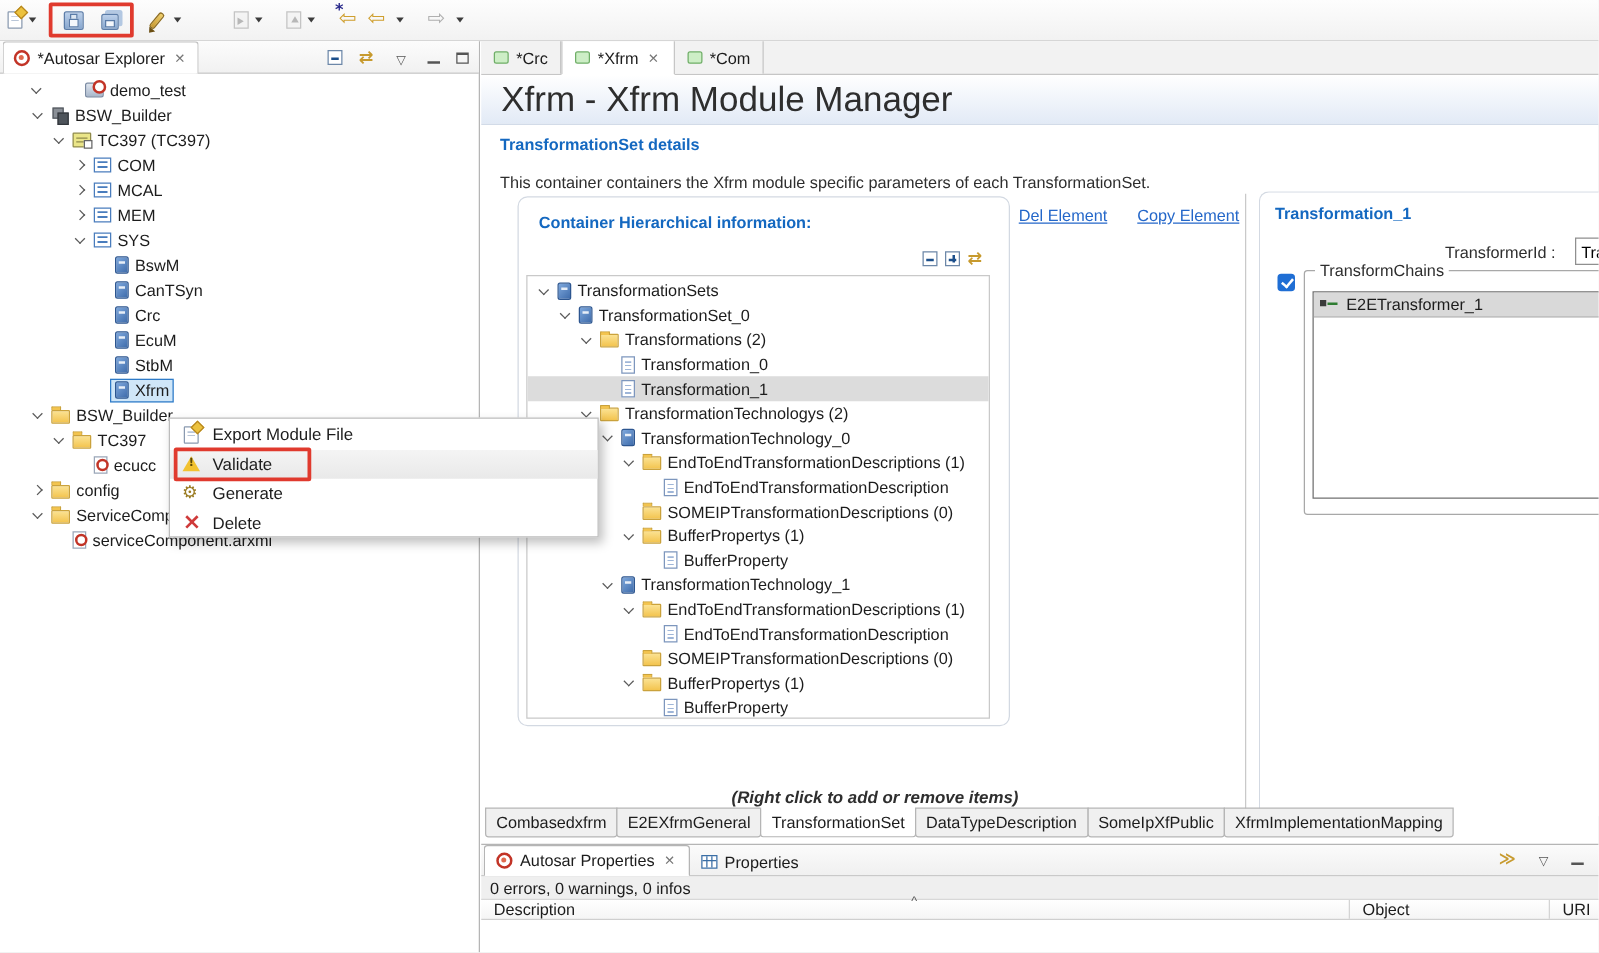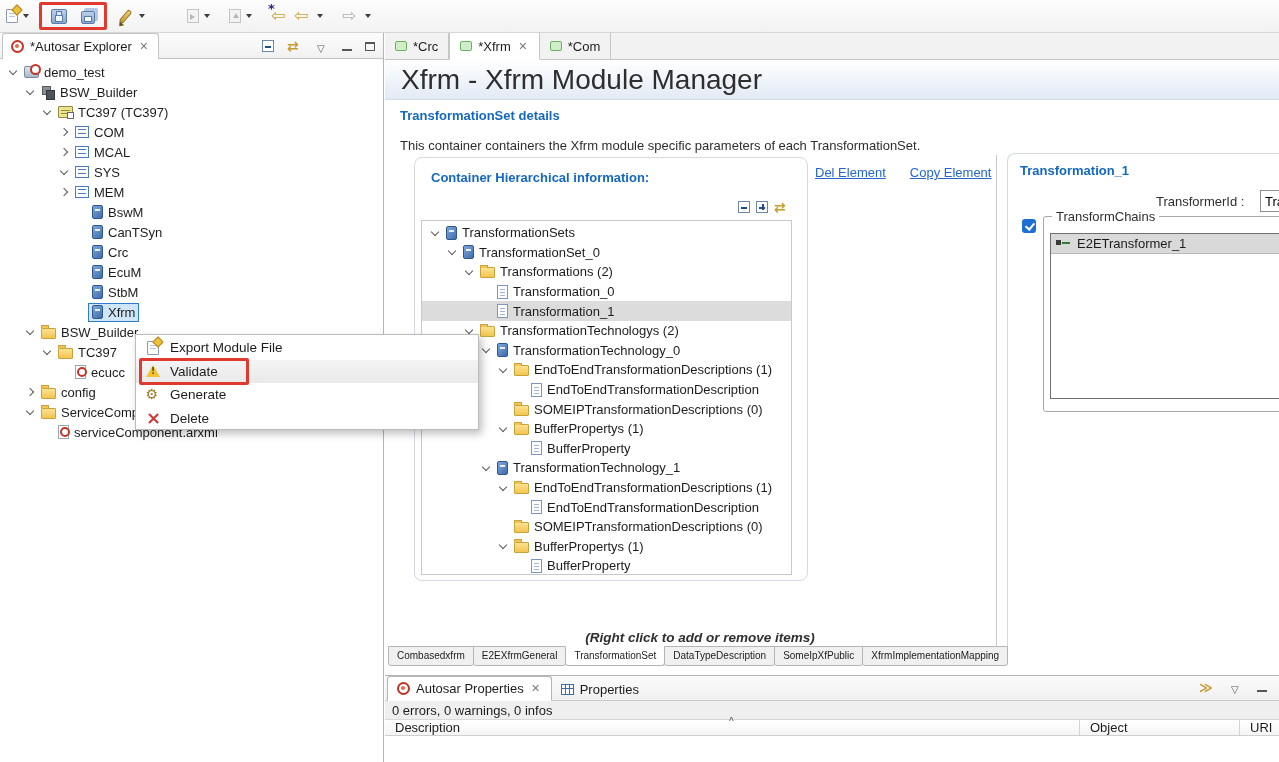--- a/index.html
+++ b/index.html
@@ -149,21 +149,21 @@
   .cb::after{content:"";position:absolute;left:4.5px;top:2px;width:4px;height:7px;border:solid #fff;border-width:0 2px 2px 0;transform:rotate(40deg)}
   .groupbox{position:absolute;left:35px;top:62px;width:260px;height:196px;border:1px solid #a8a8a8;border-radius:3px}
   .groupbox .legend{position:absolute;left:8px;top:-8px;background:#fff;padding:0 4px;color:#2e2e2e}
   .listbox{position:absolute;left:6px;top:16px;width:240px;height:166px;border:1px solid #707070;background:#fff;overflow:hidden}
   .chrow{display:flex;align-items:center;gap:6px;height:20px;padding-left:5px;white-space:nowrap}
   .chrow.sel{background:#d9d9d9;border-bottom:1px solid #b9b9b9}
 
   
   #hint{position:absolute;left:400px;top:630px;width:600px;text-align:center;font-weight:bold;font-style:italic;color:#2e2e2e;font-size:13.5px}
   #btabs{position:absolute;left:388px;top:646px;display:flex}
-  .btab{padding:3px 8px 4px;background:#f0f0f0;border:1px solid #b5b5b5;border-radius:0 0 3px 3px;margin-right:-1px;font-size:10px}
+  .btab{padding:3px 8px 4px;background:#f0f0f0;border:1px solid #b5b5b5;border-radius:0 0 3px 3px;margin-right:-1px;font-size:13px}
   .btab.active{background:#fff;border-top:1px solid #fff;font-weight:normal}
 
   
   #vpanel{position:absolute;left:385px;top:675px;width:894px;height:87px;background:#fff;border-top:1px solid #b5b5b5}
   #vtabbar{position:relative;height:25px;background:linear-gradient(#fbfbfb,#f0f0f0);border-bottom:1px solid #c9c9c9}
   .vtab{display:inline-flex;align-items:center;gap:6px;padding:0 9px;height:25px;font-size:13px}
   .vtab.active{background:#fff;border:1px solid #b5b5b5;border-bottom:1px solid #fff;border-radius:3px 3px 0 0;margin-left:2px}
   #vtab-icons{position:absolute;right:12px;top:4px;display:flex;align-items:center;gap:14px}
   #vstatus{height:19px;background:#efefef;border-bottom:1px solid #d8d8d8;display:flex;align-items:center;padding-left:7px;font-size:13px}
   #vheader{position:relative;height:16px;background:linear-gradient(#ffffff,#f5f5f5);border-bottom:1px solid #cfcfcf}
@@ -225,21 +225,21 @@
       </div>
       <div class="view-header-icons">
           <span class="ic ic-collapseall"></span>
           <span class="ic ic-sync"></span>
           <span class="ic ic-viewmenu"></span>
           <span class="ic ic-min"></span>
           <span class="ic ic-max"></span>
         </div>
     </div>
     <div class="tree">
-        <div class="trow" style="padding-left: 6px;">
+        <div class="trow" style="padding-left: 22px; gap: 28px;">
           <span class="chhold">
             <span class="ch open"></span>
           </span>
           <span class="labwrap">
             <span class="ic ic-project"></span>
             <span class="lbl">demo_test</span>
           </span>
         </div>
         <div class="trow" style="padding-left: 23px;">
           <span class="chhold">
@@ -272,34 +272,34 @@
           <span class="chhold">
             <span class="ch closed"></span>
           </span>
           <span class="labwrap">
             <span class="ic ic-list"></span>
             <span class="lbl">MCAL</span>
           </span>
         </div>
         <div class="trow" style="padding-left: 57px;">
           <span class="chhold">
+            <span class="ch closed"></span>
+          </span>
+          <span class="labwrap">
+            <span class="ic ic-list"></span>
+            <span class="lbl">MEM</span>
+          </span>
+        </div>
+        <div class="trow" style="padding-left: 57px;">
+          <span class="chhold">
             <span class="ch open"></span>
           </span>
           <span class="labwrap">
             <span class="ic ic-list"></span>
             <span class="lbl">SYS</span>
-          </span>
-        </div>
-        <div class="trow" style="padding-left: 57px;">
-          <span class="chhold">
-            <span class="ch closed"></span>
-          </span>
-          <span class="labwrap">
-            <span class="ic ic-list"></span>
-            <span class="lbl">MEM</span>
           </span>
         </div>
         <div class="trow" style="padding-left: 74px;">
           <span class="chhold"></span>
           <span class="labwrap">
             <span class="ic ic-module"></span>
             <span class="lbl">BswM</span>
           </span>
         </div>
         <div class="trow" style="padding-left: 74px;">

